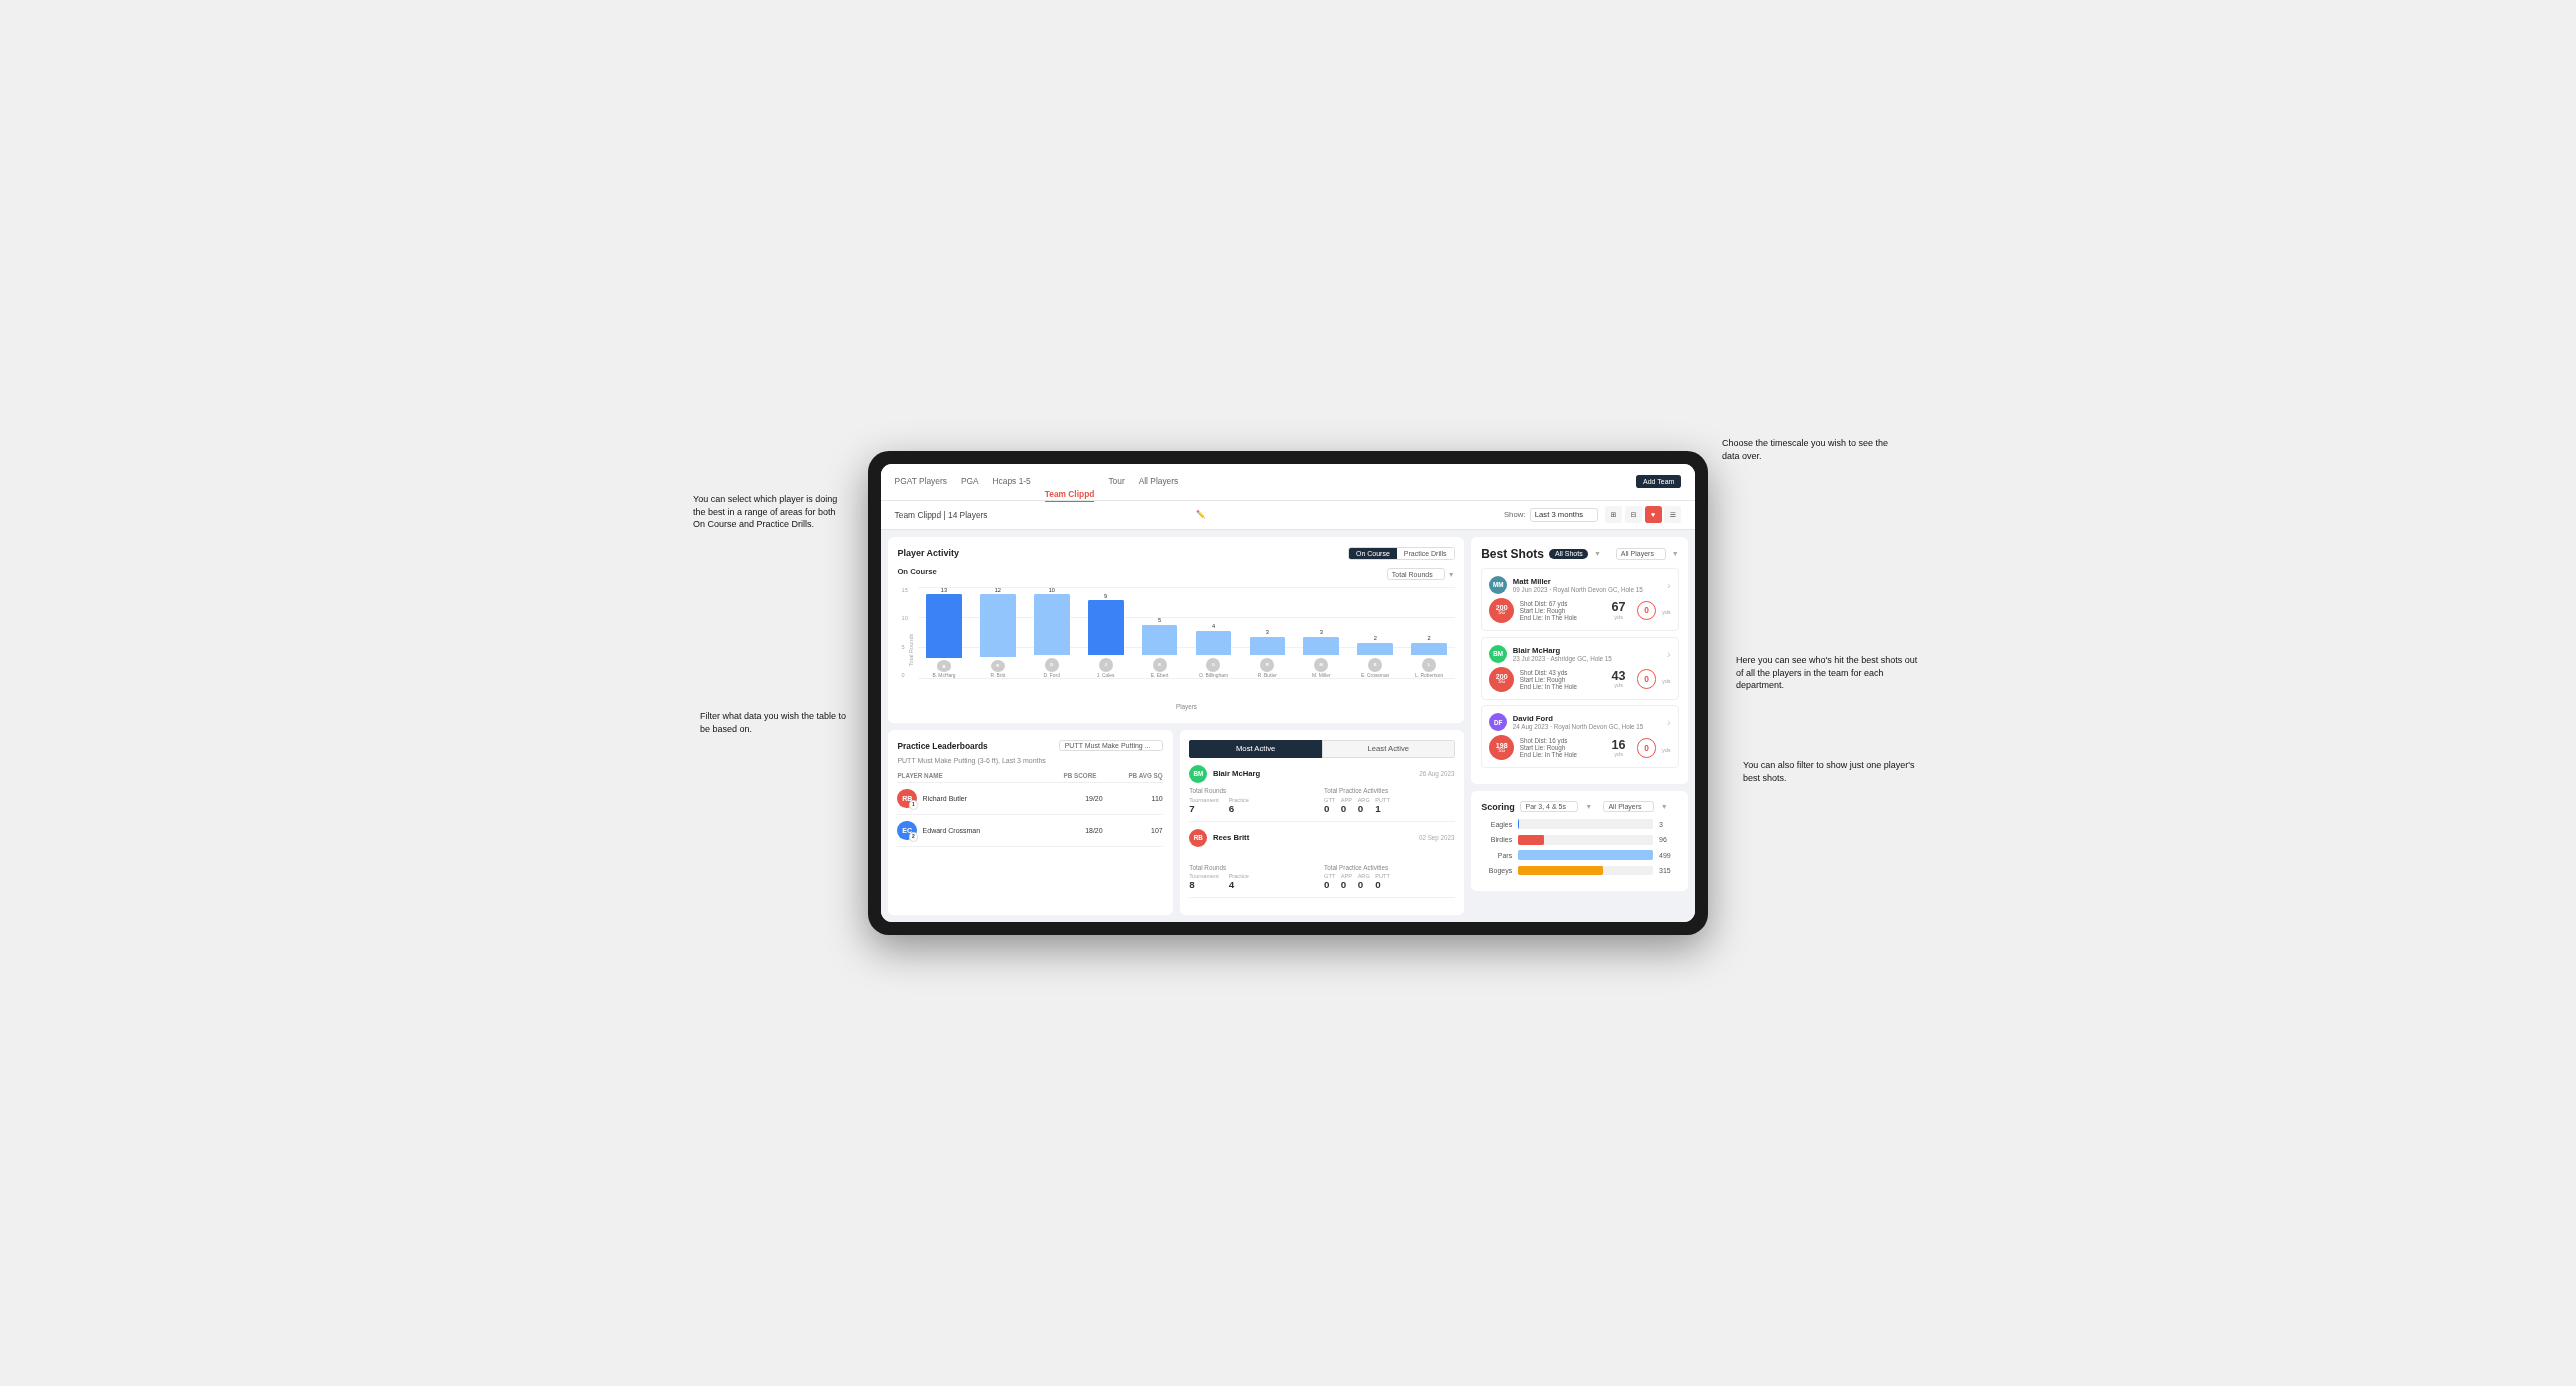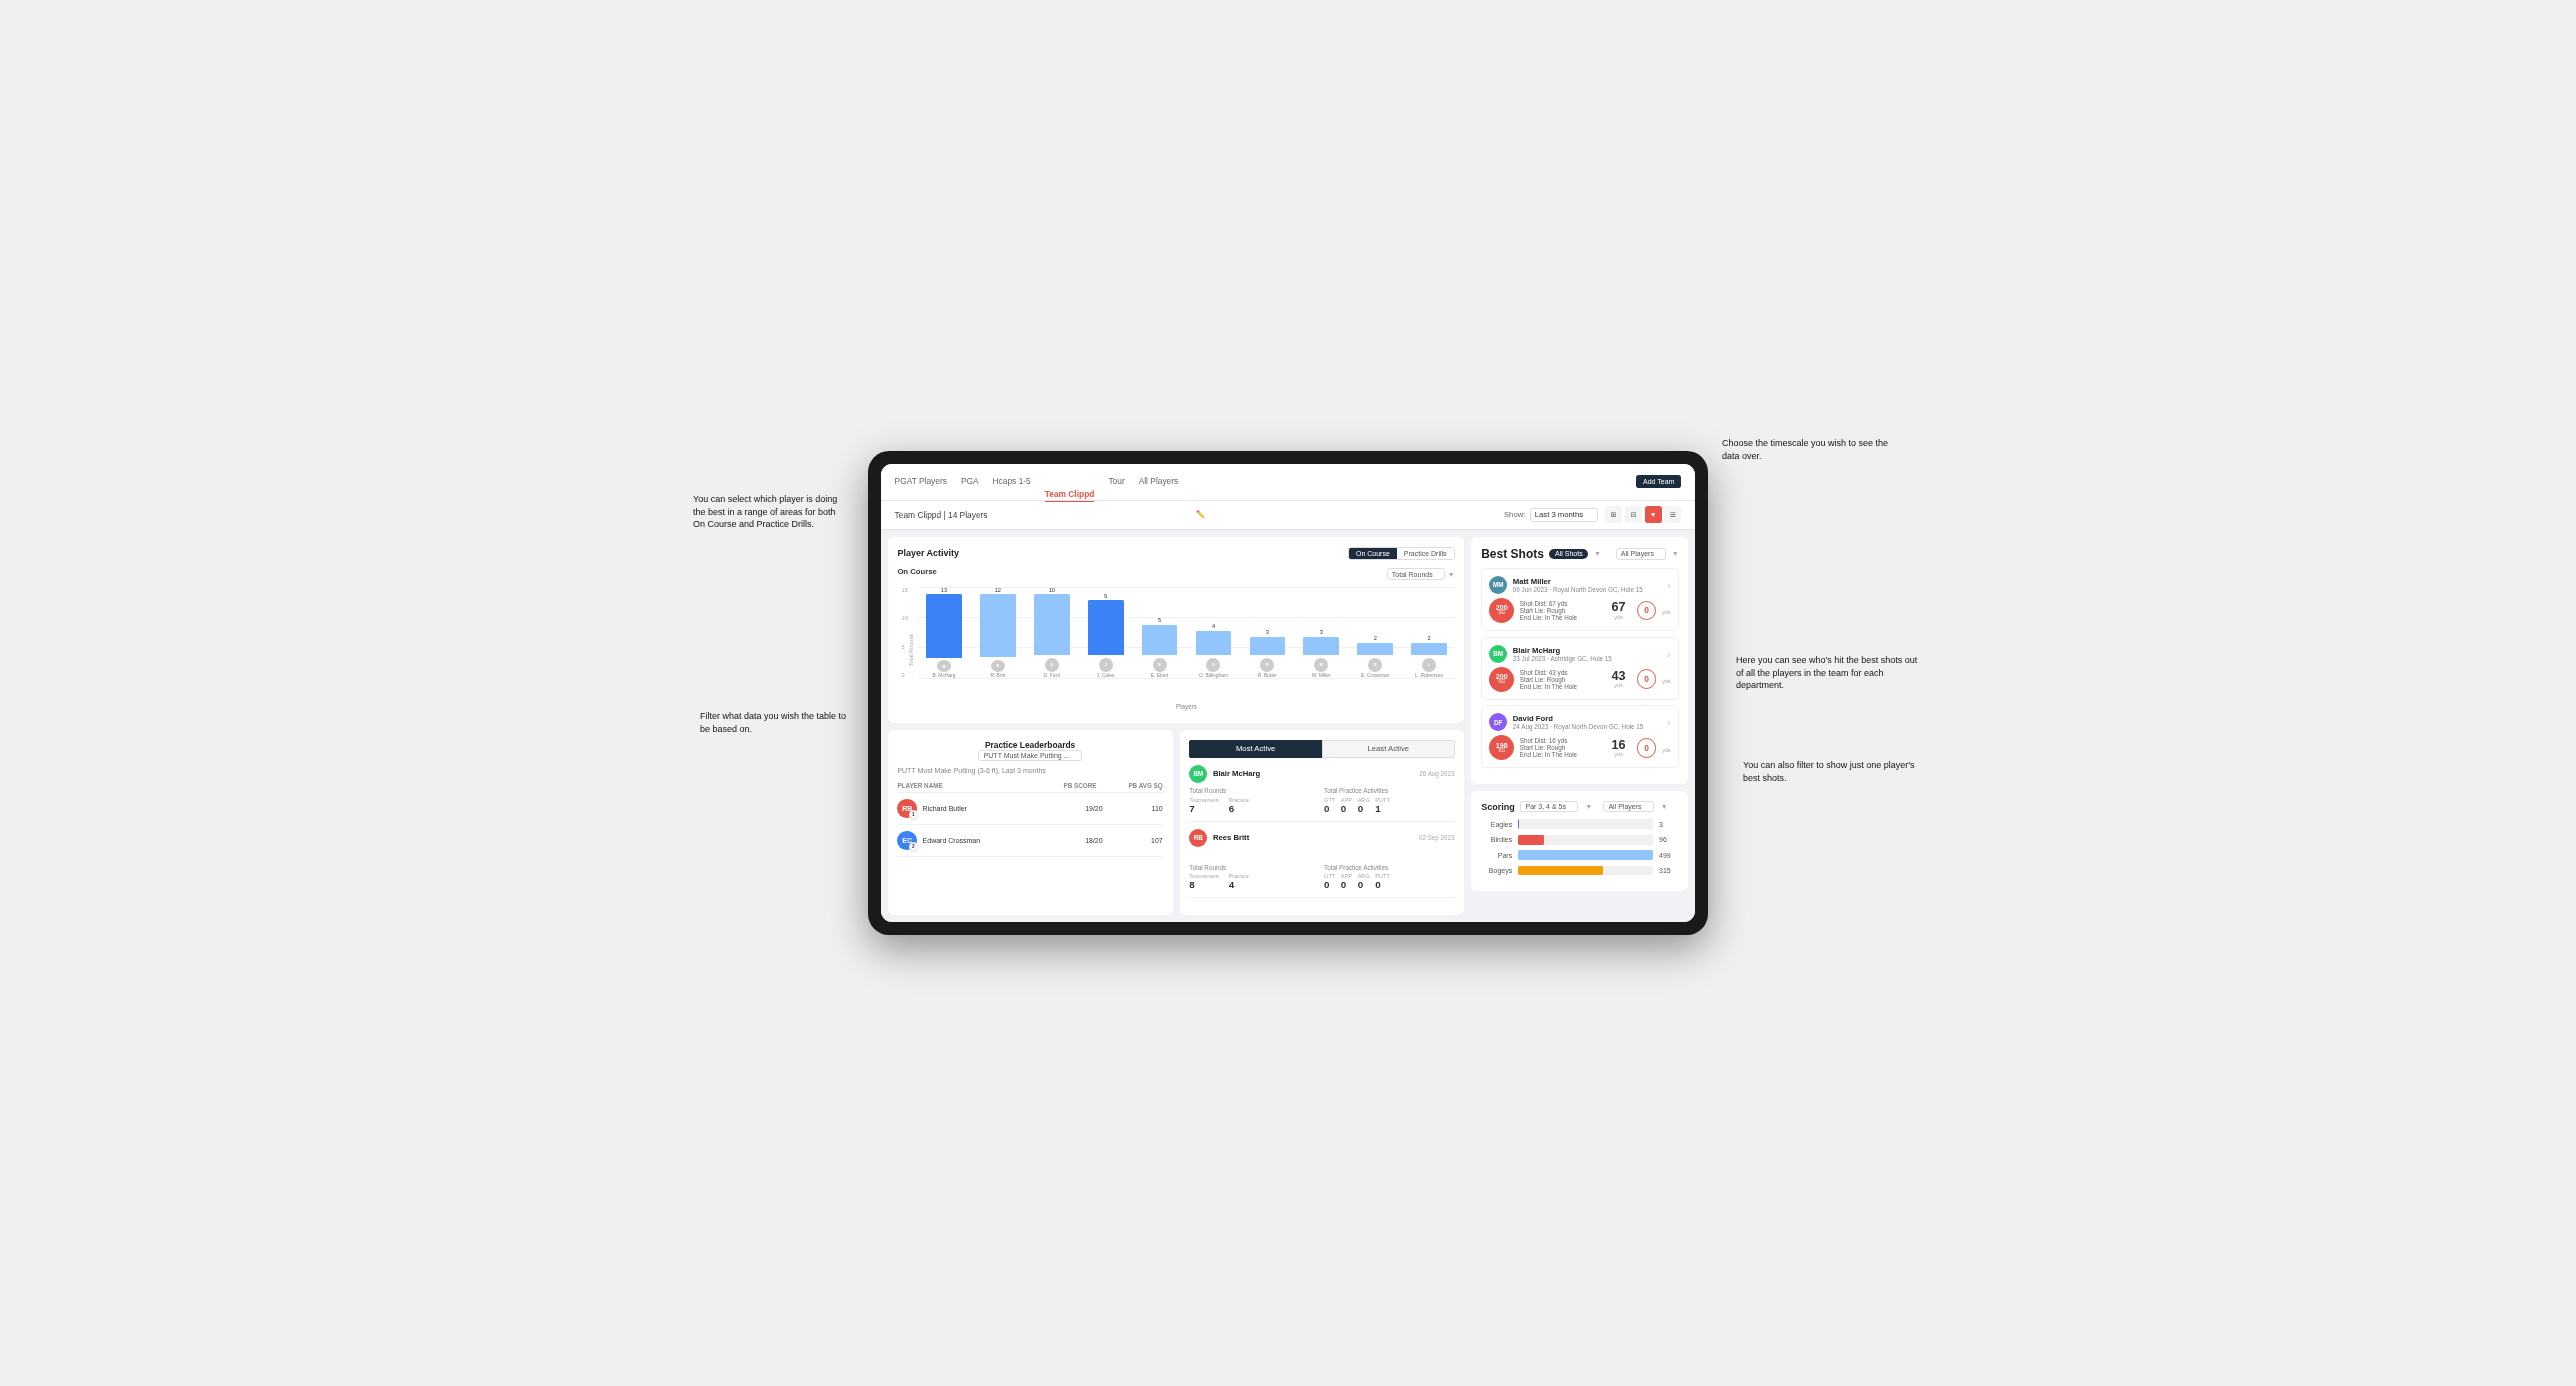--- a/index.html
+++ b/index.html
@@ -245,21 +245,20 @@
       background: #fff;
     }
 
     
     .practice-card { }
     .practice-header {
       display: flex;
       align-items: center;
       justify-content: space-between;
       margin-bottom: 5.6px;
-      flex-direction: column;
     }
     .practice-title { font-size: 8.4px; font-weight: 600; color: #222; }
     .practice-dropdown {
       font-size: 7px;
       border: 0.7px solid #ddd;
       border-radius: 2.8px;
       padding: 1.4px 11.2px 1.4px 4.2px;
       cursor: pointer;
       background: #fff;
       color: #555;

